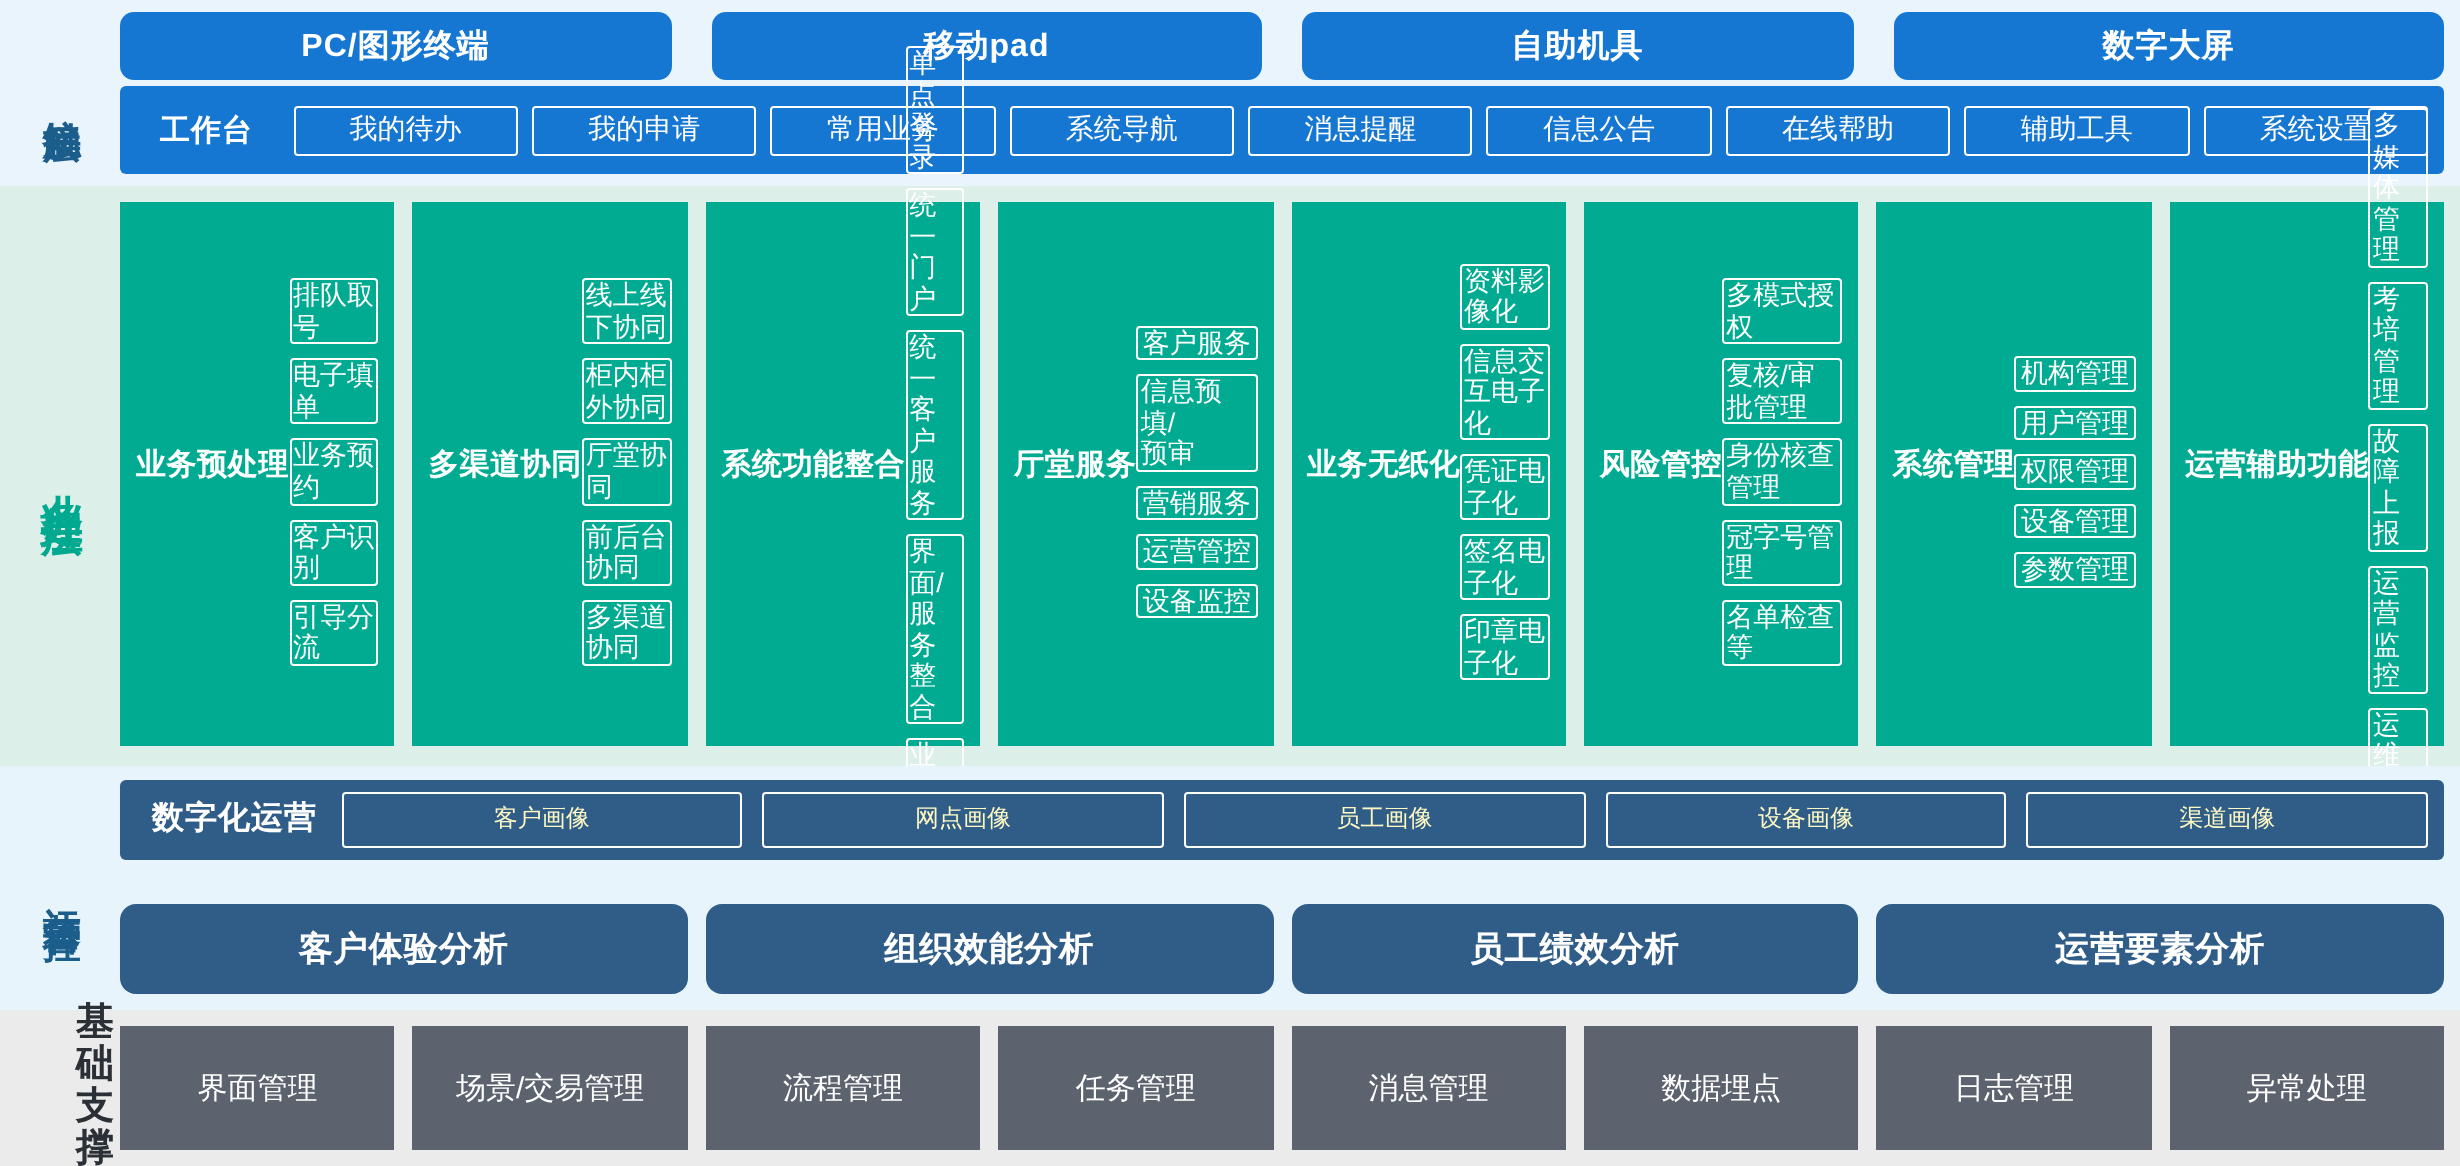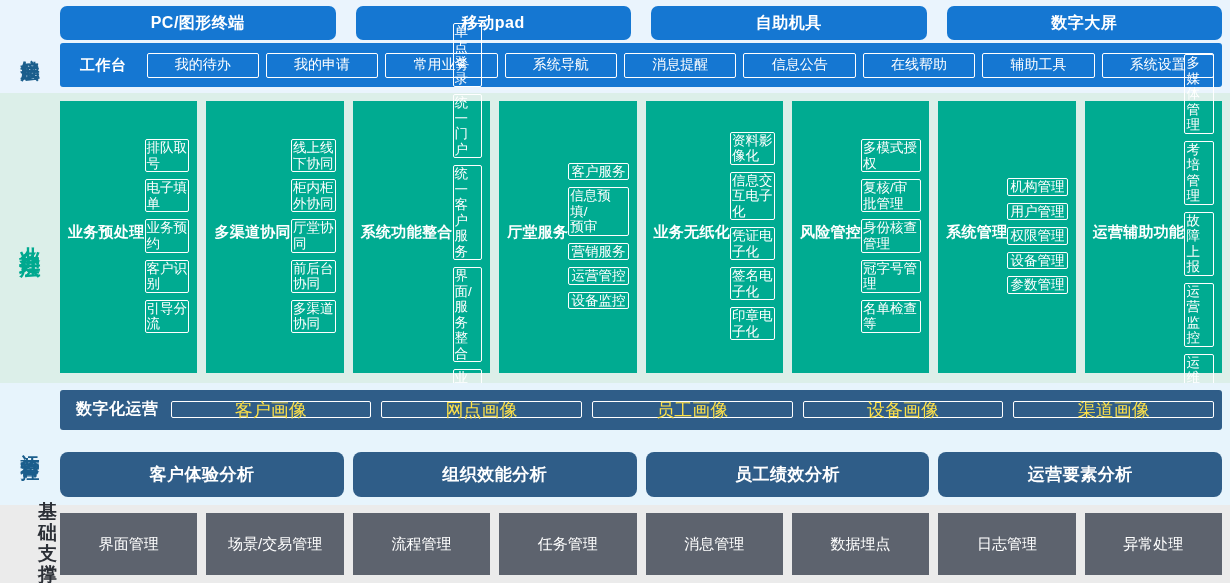--- a/index.html
+++ b/index.html
@@ -198,25 +198,25 @@
     color: #ffffff;
     font-size: 16px;
     font-weight: bold;
     white-space: nowrap;
     padding-left: 8px;
     padding-right: 2px;
     letter-spacing: 0.5px;
   }
   .ops-chip {
     flex: 1 1 0;
-    height: 17px;
+    height: 28px;
     border: 1px solid #ffffff;
     border-radius: 2px;
-    color: #fde047;
-    font-size: 18px;
+    color: #fef9c3;
+    font-size: 12px;
     display: flex;
     align-items: center;
     justify-content: center;
     box-sizing: border-box;
     white-space: nowrap;
   }
   .ops-row2 {
     display: flex;
     gap: 9px;
     height: 46px;

